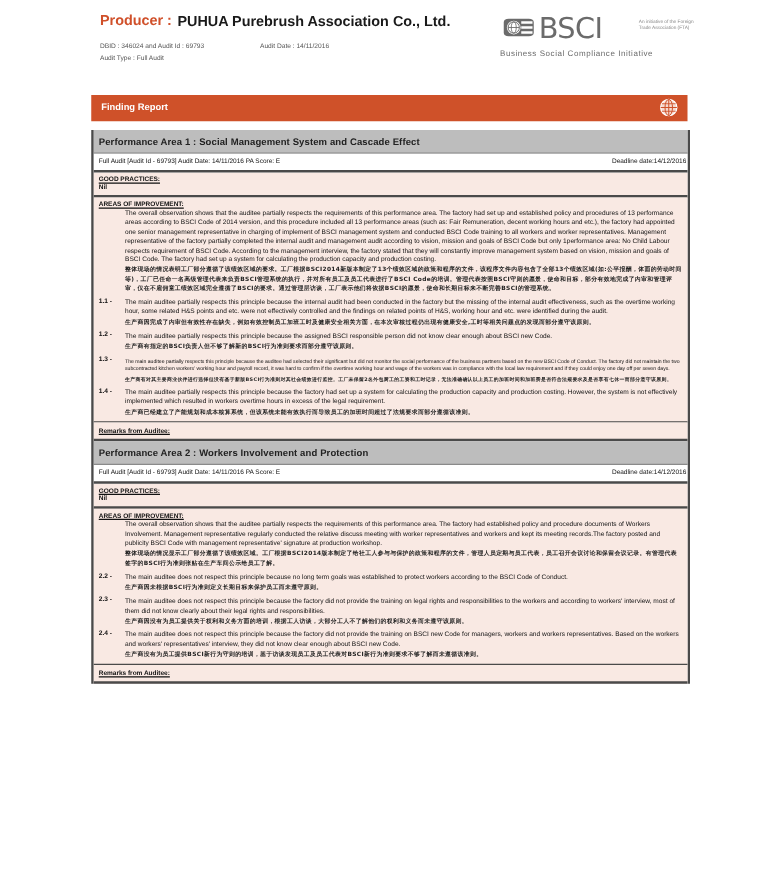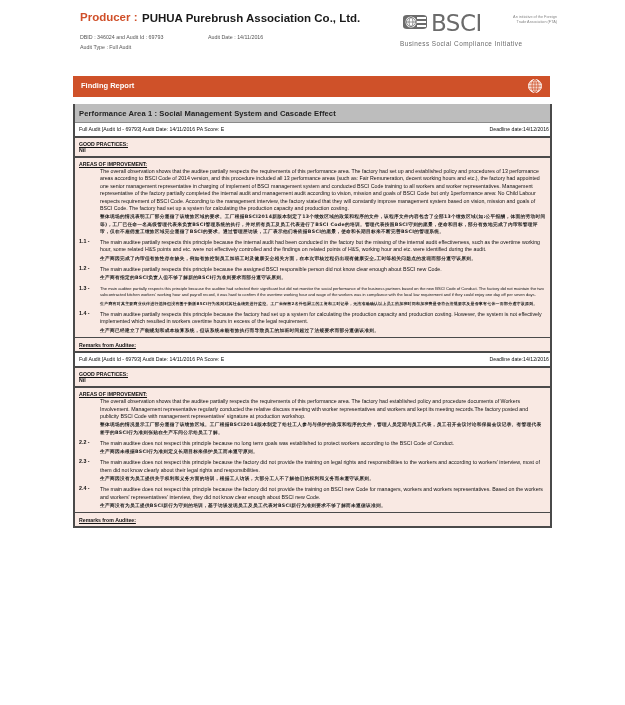--- a/index.html
+++ b/index.html
@@ -9,21 +9,21 @@
 
   
   .producer-row { position: absolute; left: 80px; top: 11px; width: 300px; }
   .producer-label { position: absolute; left: 0; top: 0; color: #d0502a; font-weight: bold; font-size: 11.5px; }
   .producer-name { position: absolute; left: 62px; top: 0; width: 240px; font-weight: bold; font-size: 11.5px; line-height: 14px; color: #1a1a1a; }
   .meta { position: absolute; font-size: 5.3px; color: #555; }
   .meta-dbid { left: 80px; top: 34px; }
   .meta-date { left: 208px; top: 34px; }
   .meta-type { left: 80px; top: 44px; }
 
-  .logo { position: absolute; left: 401px; top: 10px; width: 150px; height: 40px; text-align: right; }
+  .logo { position: absolute; left: 401px; top: 10px; width: 150px; height: 40px; }
   .logo-hand { position: absolute; left: 0; top: 3px; width: 28px; height: 18px; }
   .logo-bsci { position: absolute; left: 30px; top: 0px; font-size: 23px; color: #6b6b6b; letter-spacing: -0.5px; font-family: "DejaVu Sans", sans-serif; }
   .logo-tag { position: absolute; left: 110px; top: 5px; width: 46px; font-size: 3.8px; line-height: 5px; color: #888; }
   .logo-sub { position: absolute; left: -1px; top: 30px; font-size: 6.4px; letter-spacing: 0.45px; color: #6a6a6a; white-space: nowrap; }
 
   
   .banner { position: absolute; left: 73px; top: 76px; width: 477px; height: 21px; background: #cf5129; }
   .banner-title { position: absolute; left: 8px; top: 5px; color: #fff; font-weight: bold; font-size: 7.5px; }
   .globe { position: absolute; right: 7px; top: 2px; width: 16px; height: 16px; }
 
@@ -137,20 +137,23 @@
             <div class="para cn">生产商已经建立了产能规划和成本核算系统，但该系统未能有效执行而导致员工的加班时间超过了法规要求而部分遵循该准则。</div>
           </div>
         </div>
       </div>
       <div class="remarks">
         <span>Remarks from Auditee:</span>
       </div>
     </section>
 
     <section>
+      <div class="pa-header">
+        <span class="pa-title">Performance Area 2 : Workers Involvement and Protection</span>
+      </div>
       <div class="audit-row">
         <span class="audit-left">Full Audit [Audit Id - 69793] Audit Date: 14/11/2016 PA Score: E</span>
         <span class="audit-right">Deadline date:14/12/2016</span>
       </div>
       <div class="block thick">
         <div class="sec-h">GOOD PRACTICES:</div>
         <div class="nil">Nil</div>
       </div>
       <div class="block">
         <div class="sec-h">AREAS OF IMPROVEMENT:</div>

